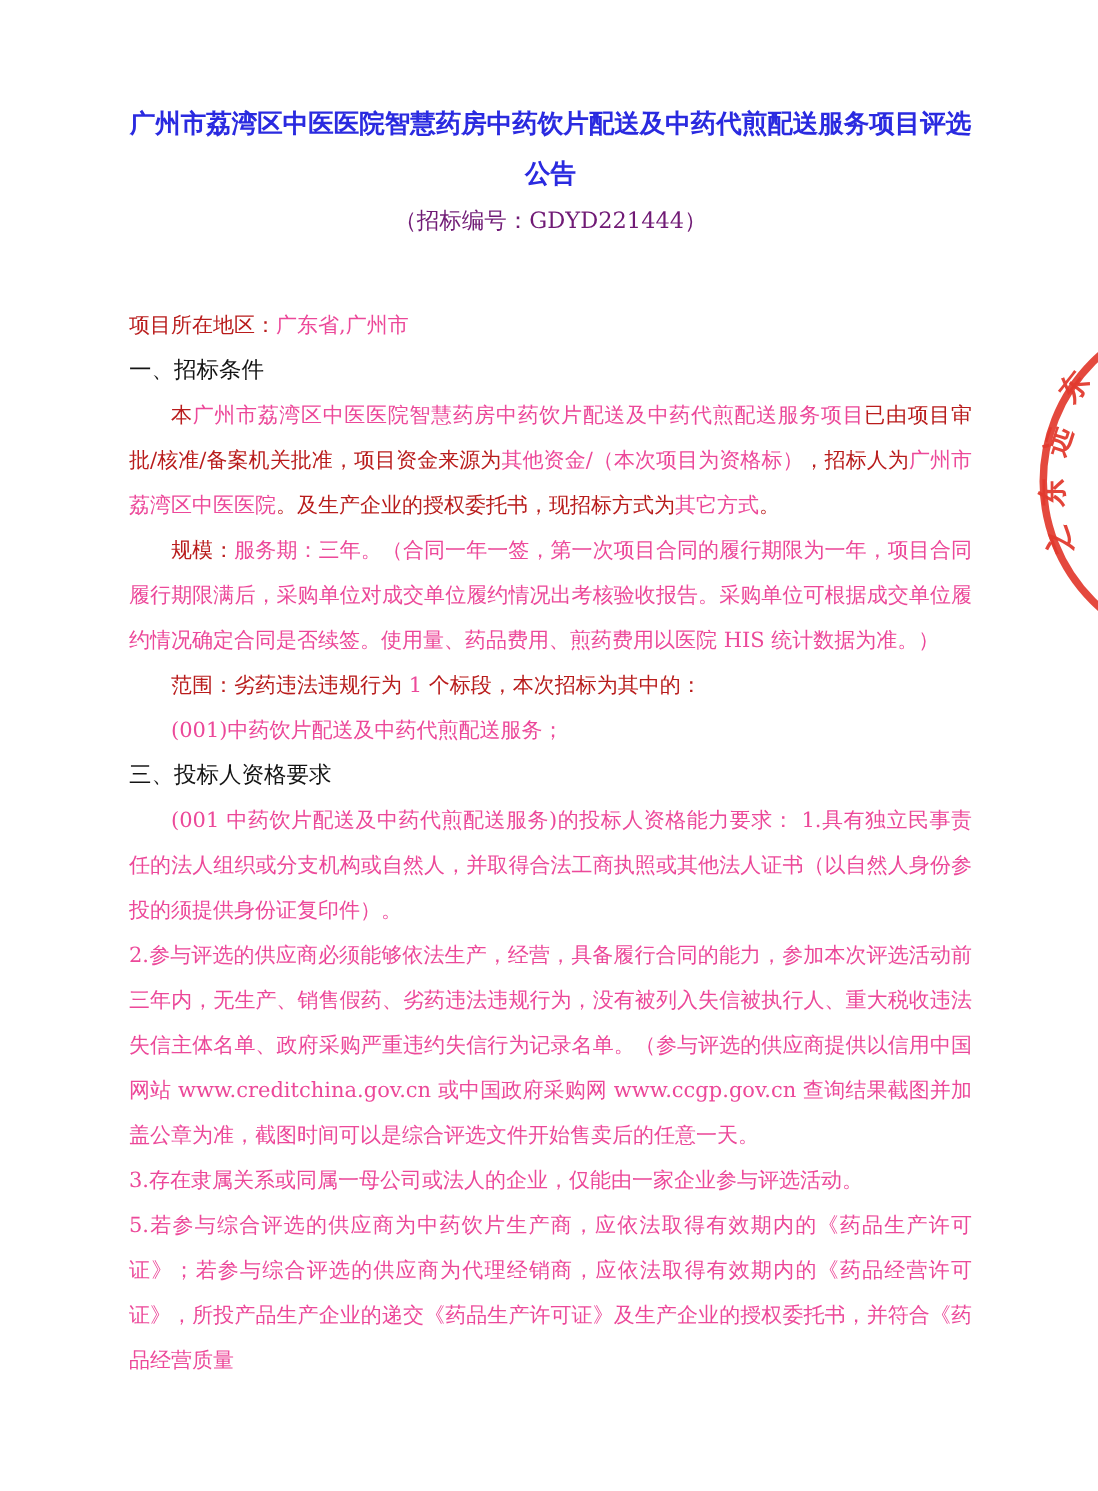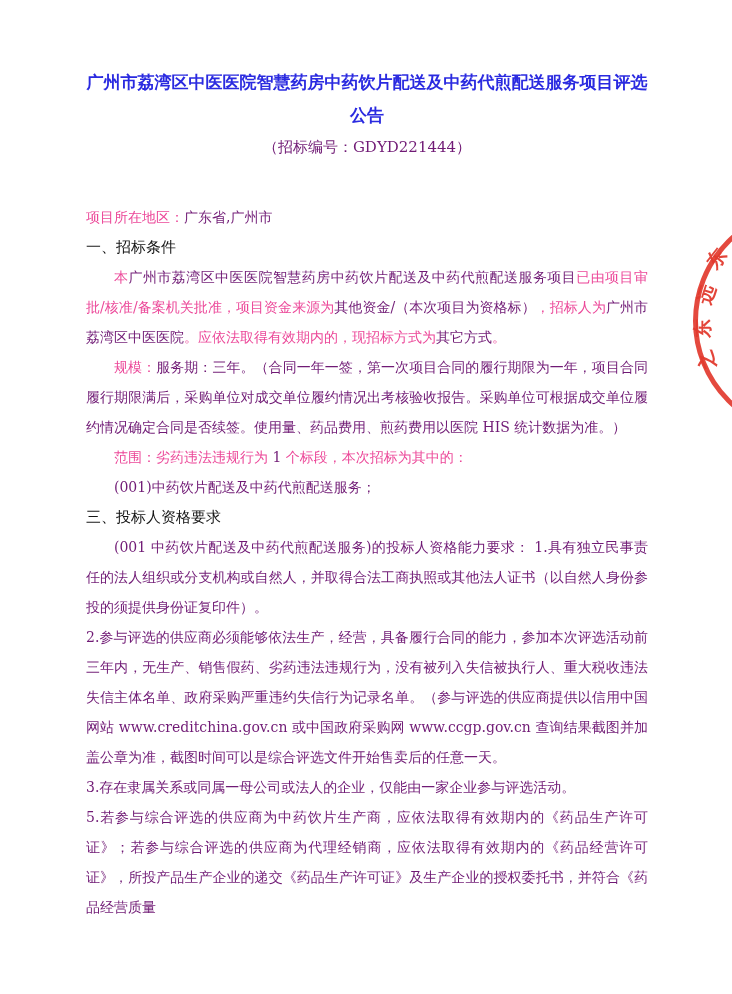--- a/index.html
+++ b/index.html
@@ -52,22 +52,22 @@
     margin: 0;
   }
   p.para {
     font-size: 14px;
     line-height: 30px;
     margin: 0;
     text-align: justify;
     color: #1c1c1c;
   }
   p.para.indent { text-indent: 28px; }
-  .c-blue  { color: #701a75; }
-  .c-black { color: #ec4899; }
+  .c-blue  { color: #ec4899; }
+  .c-black { color: #b91c1c; }
   
   .stamp-ring {
     position: absolute;
     left: 693px; top: 206px;
     width: 230px; height: 230px;
     border: 5px solid rgba(226, 58, 46, 0.92);
     border-radius: 50%;
     box-sizing: border-box;
   }
   .stamp-char {
@@ -89,21 +89,21 @@
 <div class="page">
   <div class="content">
 
     <h1 class="title">广州市荔湾区中医医院智慧药房中药饮片配送及中药代煎配送服务项目评选公告</h1>
 
     <div class="subtitle">（招标编号：GDYD221444）</div>
 
     <p class="meta"><span class="c-black">项目所在地区：</span><span class="c-blue">广东省,广州市</span></p>
 
     <h2 class="sec-heading">一、招标条件</h2>
-    <p class="para indent"><span class="c-black">本</span><span class="c-blue">广州市荔湾区中医医院智慧药房中药饮片配送及中药代煎配送服务项目</span><span class="c-black">已由项目审批/核准/备案机关批准，项目资金来源为</span><span class="c-blue">其他资金/（本次项目为资格标）</span><span class="c-black">，招标人为</span><span class="c-blue">广州市荔湾区中医医院</span><span class="c-black">。应依法取得有效期内的，现招标方式为</span><span class="c-blue">其它方式</span><span class="c-black">。</span></p>
+    <p class="para indent"><span class="c-black">本</span><span class="c-blue">广州市荔湾区中医医院智慧药房中药饮片配送及中药代煎配送服务项目</span><span class="c-black">已由项目审批/核准/备案机关批准，项目资金来源为</span><span class="c-blue">其他资金/（本次项目为资格标）</span><span class="c-black">，招标人为</span><span class="c-blue">广州市荔湾区中医医院</span><span class="c-black">。及生产企业的授权委托书，现招标方式为</span><span class="c-blue">其它方式</span><span class="c-black">。</span></p>
 
     <p class="para indent"><span class="c-black">规模：</span><span class="c-blue">服务期：三年。（合同一年一签，第一次项目合同的履行期限为一年，项目合同履行期限满后，采购单位对成交单位履约情况出考核验收报告。采购单位可根据成交单位履约情况确定合同是否续签。使用量、药品费用、煎药费用以医院 HIS 统计数据为准。）</span></p>
     <p class="para indent"><span class="c-black">范围：劣药违法违规行为 </span><span class="c-blue">1</span><span class="c-black"> 个标段，本次招标为其中的：</span></p>
     <p class="para indent"><span class="c-blue">(001)中药饮片配送及中药代煎配送服务；</span></p>
 
     <h2 class="sec-heading">三、投标人资格要求</h2>
     <p class="para indent"><span class="c-blue">(001 中药饮片配送及中药代煎配送服务)的投标人资格能力要求： 1.具有独立民事责任的法人组织或分支机构或自然人，并取得合法工商执照或其他法人证书（以自然人身份参投的须提供身份证复印件）。</span></p>
     <p class="para"><span class="c-blue">2.参与评选的供应商必须能够依法生产，经营，具备履行合同的能力，参加本次评选活动前三年内，无生产、销售假药、劣药违法违规行为，没有被列入失信被执行人、重大税收违法失信主体名单、政府采购严重违约失信行为记录名单。（参与评选的供应商提供以信用中国网站 www.creditchina.gov.cn 或中国政府采购网 www.ccgp.gov.cn 查询结果截图并加盖公章为准，截图时间可以是综合评选文件开始售卖后的任意一天。</span></p>
     <p class="para"><span class="c-blue">3.存在隶属关系或同属一母公司或法人的企业，仅能由一家企业参与评选活动。</span></p>
     <p class="para"><span class="c-blue">5.若参与综合评选的供应商为中药饮片生产商，应依法取得有效期内的《药品生产许可证》；若参与综合评选的供应商为代理经销商，应依法取得有效期内的《药品经营许可证》，所投产品生产企业的递交《药品生产许可证》及生产企业的授权委托书，并符合《药品经营质量</span></p>

